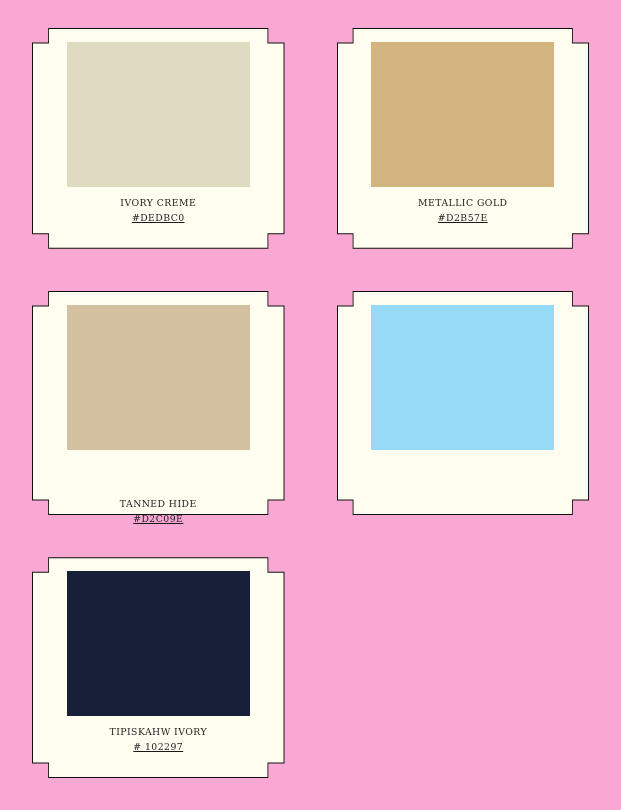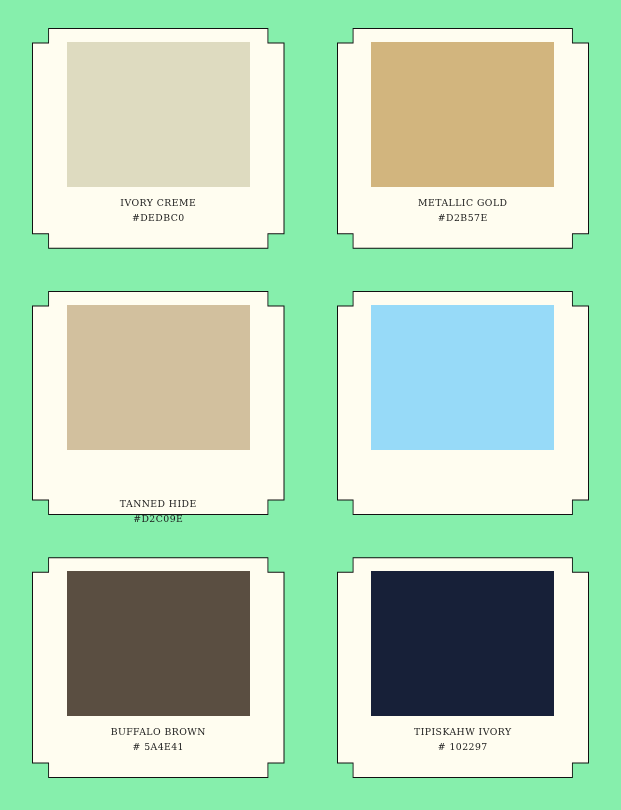--- a/index.html
+++ b/index.html
@@ -13,21 +13,21 @@
 
   #palette-grid {
     width: 621px;
     height: 810px;
     display: grid;
     grid-template-columns: 1fr 1fr;
     grid-template-rows: 1fr 1fr 1fr;
     column-gap: 48px;
     row-gap: 28px;
     padding: 22px 30px 24px 30px;
-    background: #86efac;
+    background: #f9a8d4;
   }
 
   
   .swatch-card {
     position: relative;
     width: 100%;
     height: 100%;
     display: flex;
     align-items: center;
     justify-content: center;
@@ -100,20 +100,21 @@
     white-space: nowrap;
   }
 
   .color-hex {
     margin-top: 5px;
     font-family: "DejaVu Serif", "Liberation Serif", serif;
     font-size: 9.3px;
     letter-spacing: 0.45px;
     color: #1a1a1a;
     white-space: nowrap;
+    text-decoration: underline;
   }
 </style>
 </head>
 <body style="background: rgb(255, 255, 255);">
 
 <div id="palette-grid">
 
   <div class="swatch-card">
     <div class="card-frame" style="background: rgb(17, 17, 17);"></div>
     <div class="card-inner" style="background: rgb(255, 253, 240);"></div>
@@ -151,31 +152,20 @@
   </div>
 
   <div class="swatch-card">
     <div class="card-frame" style="background: rgb(17, 17, 17);"></div>
     <div class="card-inner" style="background: rgb(255, 253, 240);"></div>
     <div class="card-content">
       <div class="color-swatch" style="background-color: rgb(151, 218, 248);"></div>
     </div>
   </div>
 
-  <div class="swatch-card">
-    <div class="card-frame" style="background: rgb(17, 17, 17);"></div>
-    <div class="card-inner" style="background: rgb(255, 253, 240);"></div>
-    <div class="card-content">
-      <div class="color-swatch" style="background-color: rgb(90, 78, 65);"></div>
-      <div class="swatch-caption">
-        <div class="color-name" style="color: rgb(26, 26, 26);">BUFFALO BROWN</div>
-        <div class="color-hex" style="color: rgb(26, 26, 26);"># 5A4E41</div>
-      </div>
-    </div>
-  </div>
 
   <div class="swatch-card">
     <div class="card-frame" style="background: rgb(17, 17, 17);"></div>
     <div class="card-inner" style="background: rgb(255, 253, 240);"></div>
     <div class="card-content">
       <div class="color-swatch" style="background-color: rgb(23, 32, 56);"></div>
       <div class="swatch-caption">
         <div class="color-name" style="color: rgb(26, 26, 26);">TIPISKAHW IVORY</div>
         <div class="color-hex" style="color: rgb(26, 26, 26);"># 102297</div>
       </div>

